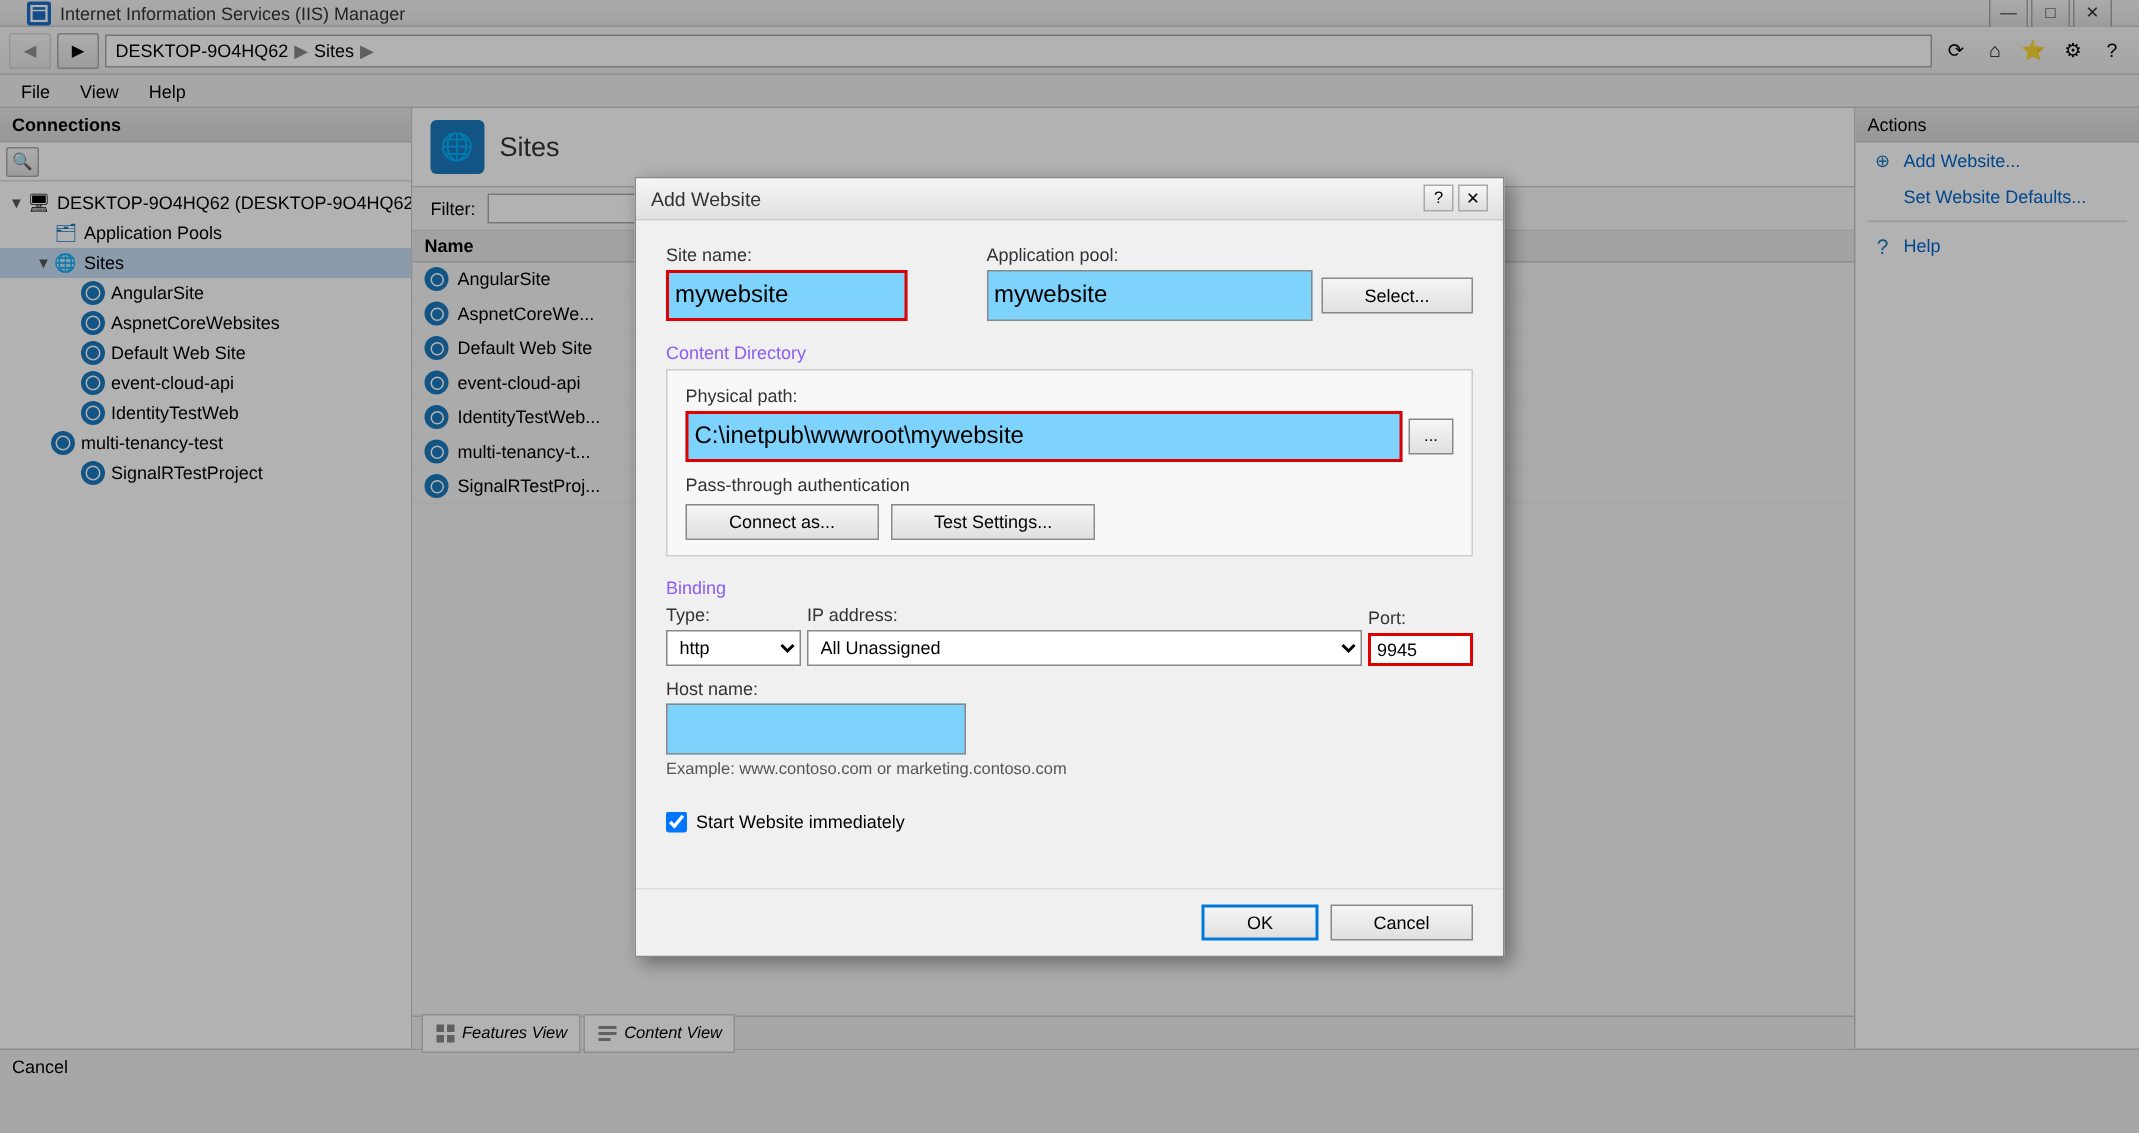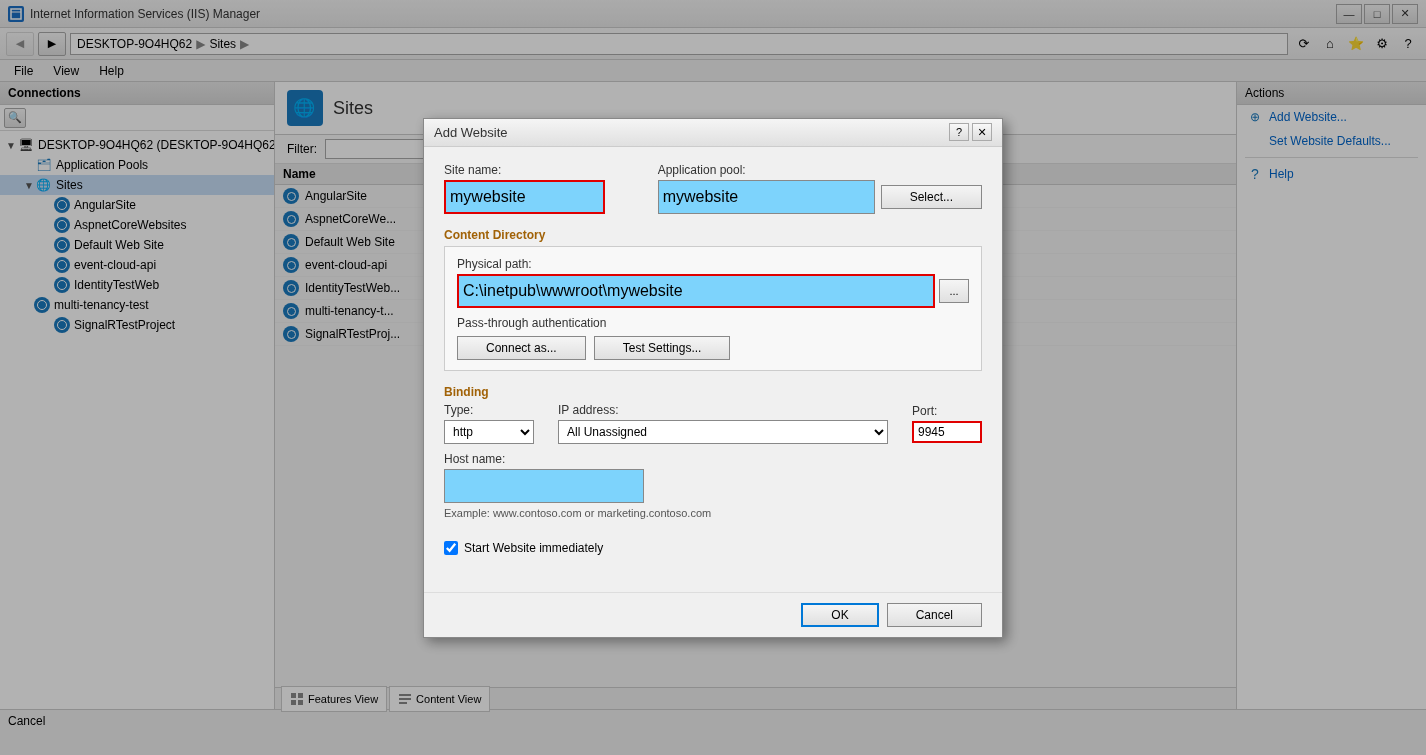--- a/index.html
+++ b/index.html
@@ -2,24 +2,24 @@
 <html><head>
   <meta charset="utf-8">
   <style>
     * { box-sizing: border-box; margin: 0; padding: 0; }
     body { font-family: 'Segoe UI', Tahoma, Geneva, Verdana, sans-serif; font-size: 12px; background: #f0f0f0; overflow: hidden; }
 
     
     .title-bar {
       background: linear-gradient(to bottom, #f5f5f5, #e8e8e8);
       border-bottom: 1px solid #ccc;
-      height: 28px;
-      display: flex;
-      align-items: center;
-      padding: 0 8px;
+      height: 18px;
+      display: flex;
+      align-items: center;
+      padding: 0 18px;
       justify-content: space-between;
     }
     .title-bar-left { display: flex; align-items: center; gap: 6px; }
     .title-bar-icon { width: 16px; height: 16px; background: #1a6fc4; border-radius: 2px; display: flex; align-items: center; justify-content: center; color: white; font-size: 9px; flex-shrink: 0; }
     .title-bar-text { font-size: 12px; color: #333; }
     .title-bar-controls { display: flex; gap: 2px; }
     .title-btn { width: 26px; height: 20px; border: 1px solid #aaa; background: linear-gradient(to bottom, #f5f5f5, #ddd); cursor: pointer; display: flex; align-items: center; justify-content: center; font-size: 11px; color: #333; }
 
     
     .nav-bar {
@@ -162,20 +162,21 @@
     .view-tab {
       display: flex;
       align-items: center;
       gap: 4px;
       padding: 12px 8px;
       border: 1px solid #ccc;
       background: white;
       cursor: pointer;
       font-size: 11px;
       height: 18px;
+      font-style: italic;
     }
     .status-bar {
       height: 22px;
       background: #f0f0f0;
       border-top: 1px solid #ccc;
       display: flex;
       align-items: center;
       padding: 0 8px;
       font-size: 12px;
     }
@@ -249,22 +250,22 @@
       padding: 0 4px;
       font-size: 16px;
       background: #7dd3fc;
     }
     .text-input.highlight {
       border: 2px solid #e00000;
     }
 
     .section-title {
       font-size: 12px;
-      font-weight: bold;
-      color: #a16207;
+      font-weight: normal;
+      color: #8b5cf6;
       margin-bottom: 4px;
     }
     .section-box {
       border: 1px solid #ccc;
       background: #f8f8f8;
       padding: 10px 12px;
       display: flex;
       flex-direction: column;
       gap: 8px;
     }
@@ -613,21 +614,21 @@
             <div style="display:flex; gap:8px; margin-top:6px;">
               <button class="btn">Connect as...</button>
               <button class="btn">Test Settings...</button>
             </div>
           </div>
         </div>
       </div>
 
       <div>
         <div class="section-title">Binding</div>
-        <div style="display:flex; gap:24px; align-items:center; flex-wrap:wrap;">
+        <div style="display:flex; gap:4px; align-items:flex-end; flex-wrap:wrap;">
           <div class="form-row">
             <label class="form-label">Type:</label>
             <select class="select-input" style="width:90px;">
               <option>http</option>
               <option>https</option>
             </select>
           </div>
           <div class="form-row" style="flex:1;">
             <label class="form-label">IP address:</label>
             <select class="select-input" style="width:100%;">

